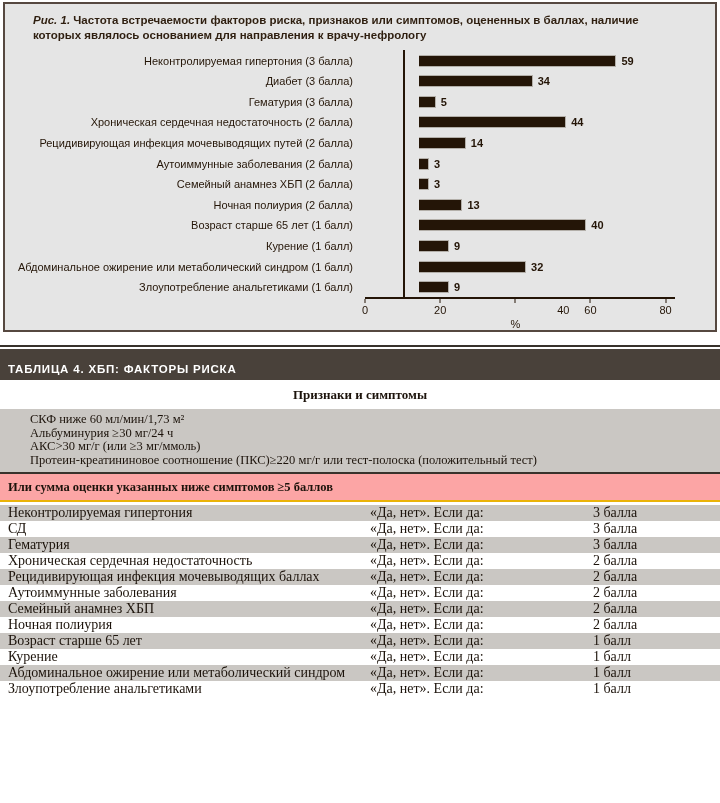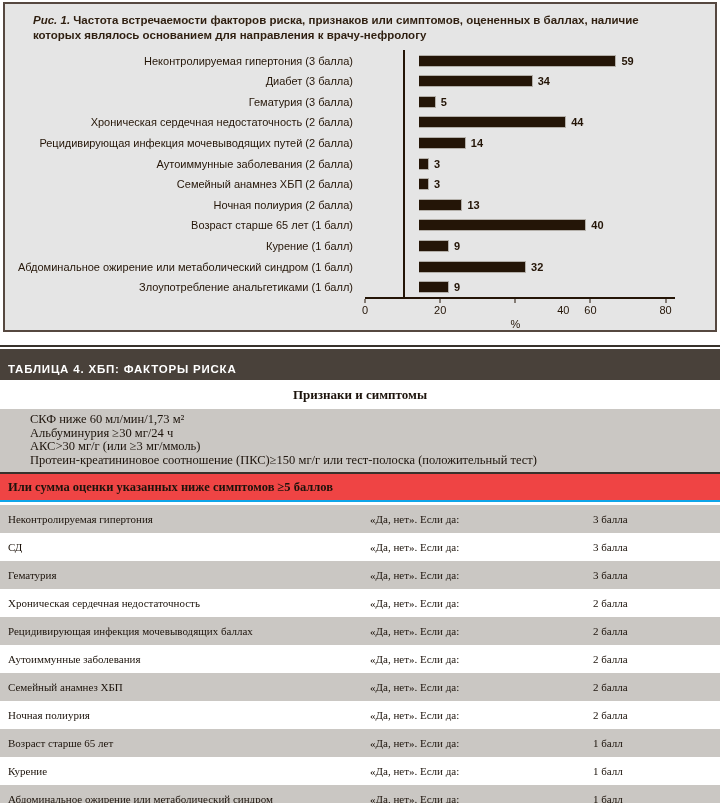--- a/index.html
+++ b/index.html
@@ -39,25 +39,25 @@
           letter-spacing:0.8px; padding:14px 8px 5px 8px; }
   .subtitle { text-align:center; font-family:"Liberation Serif", serif;
               font-weight:bold; font-size:13px; color:#1c130b; padding:7px 0 6px; }
   .criteria { background:#cac7c3; font-family:"Liberation Serif", serif;
               font-size:12.5px; color:#1c130b; padding:4px 8px 5px 8px;
               line-height:13.6px; border-bottom:2px solid #38322c; }
   .criteria .head { font-weight:bold; }
   .criteria .item { padding-left:22px; }
   .sum-row { font-family:"Liberation Serif", serif; font-weight:bold;
              font-size:12.5px; color:#1c130b; padding:6px 8px 5px 8px;
-             border-bottom:2px solid #0ea5e9; background:#ef4444; }
+             border-bottom:2px solid #eab308; background:#fca5a5; }
   .rows { margin-top:3px; }
   .trow { display:grid; grid-template-columns:362px 223px 1fr; align-items:center;
-          height:28px; padding-left:8px; font-family:"Liberation Serif", serif;
-          font-size:11px; color:#1c130b; background:#fff; }
+          height:16px; padding-left:8px; font-family:"Liberation Serif", serif;
+          font-size:14px; color:#1c130b; background:#fff; }
   .trow.gray { background:#cac7c3; }
 </style>
 </head>
 <body>
 
 <div class="figure-box">
   <p class="fig-caption">
     <span class="prefix">Рис. 1.</span>
     <span>Частота встречаемости факторов риска, признаков или симптомов, оцененных в баллах, наличие которых являлось основанием для направления к врачу-нефрологу</span>
   </p>
@@ -168,21 +168,21 @@
 <div class="table-wrap">
   <div class="top-rule"></div>
   <div class="band">ТАБЛИЦА 4. ХБП: ФАКТОРЫ РИСКА</div>
   <div class="subtitle">Признаки и симптомы</div>
 
   <div class="criteria">
     <div>
         <div class="item">СКФ ниже 60 мл/мин/1,73 м²</div>
         <div class="item">Альбуминурия ≥30 мг/24 ч</div>
         <div class="item">АКС&gt;30 мг/г (или ≥3 мг/ммоль)</div>
-        <div class="item">Протеин-креатининовое соотношение (ПКС)≥150 мг/г или тест-полоска (положительный тест)</div>
+        <div class="item">Протеин-креатининовое соотношение (ПКС)≥220 мг/г или тест-полоска (положительный тест)</div>
       </div>
   </div>
 
   <div class="sum-row">Или сумма оценки указанных ниже симптомов ≥5 баллов</div>
 
   <div class="rows">
       <div class="trow gray">
         <div class="tcell">Неконтролируемая гипертония</div>
         <div class="tcell">«Да, нет». Если да:</div>
         <div class="tcell">3 балла</div>

